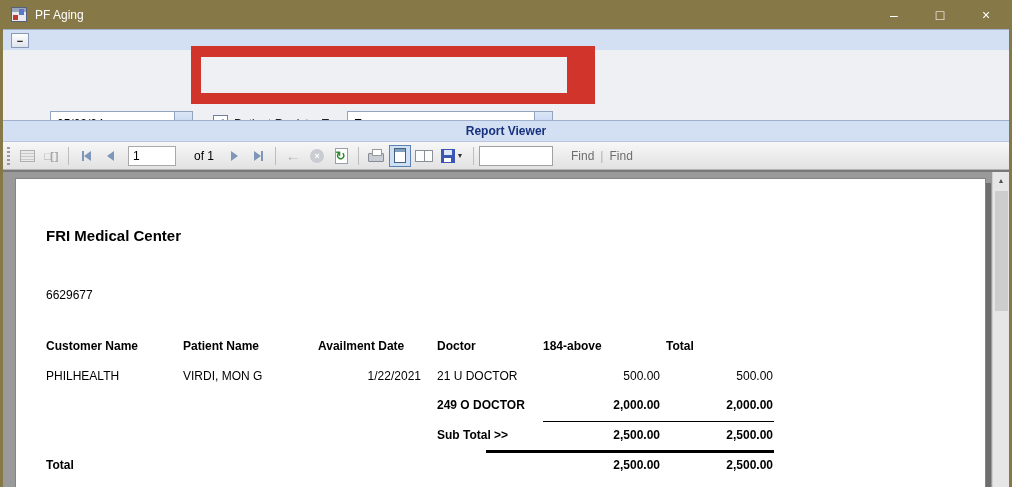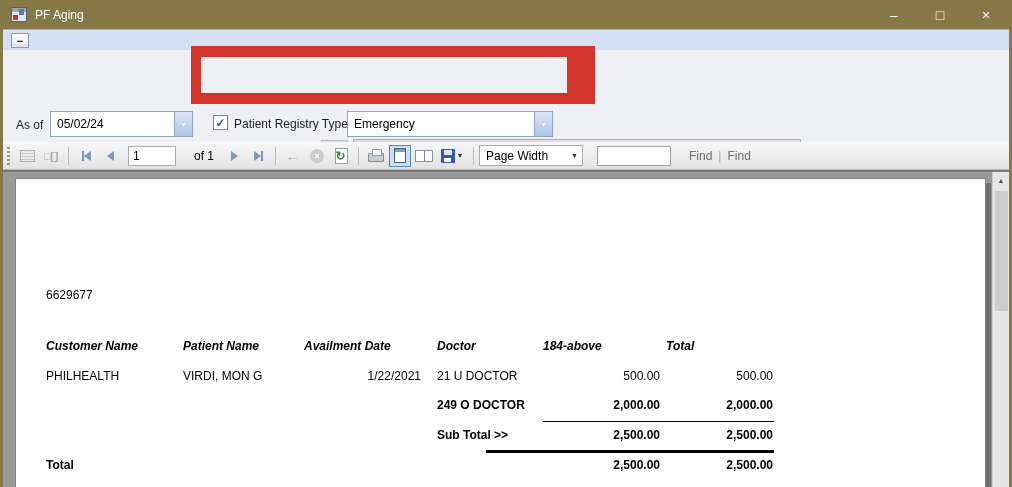--- a/index.html
+++ b/index.html
@@ -89,21 +89,21 @@
                border:1px solid #848484;box-shadow:5px 5px 0 #6e6e6e;}
   .rp{position:absolute;font-size:12px;color:#000;white-space:nowrap;}
   .facility{font-size:15px;font-weight:bold;}
   .hdr{font-weight:bold;font-size:13px;}
   .row{position:absolute;left:0;width:100%;height:16px;}
   .row span{position:absolute;font-size:12px;white-space:nowrap;}
   .row.bold span{font-weight:bold;}
   .c-customer{left:30px;width:135px;}
   .c-patient{left:167px;width:125px;}
   .c-avail{left:294px;width:111px;text-align:right;}
-  .h-avail{left:288px;text-align:right;}
+  .h-avail{left:302px;text-align:right;}
   .c-doctor{left:421px;width:120px;}
   .h-aging{left:527px;}
   .h-total{left:650px;}
   .v-aging{left:508px;width:136px;text-align:right;}
   .v-total{left:621px;width:136px;text-align:right;}
   .line{position:absolute;background:#000;}
   
   #vscroll{position:absolute;right:0;top:0;width:17px;height:100%;background:#e6e6e6;border-left:1px solid #cfcfcf;}
   #vscroll .up{width:100%;height:17px;display:flex;align-items:center;justify-content:center;
                font-size:7px;color:#505050;}
@@ -148,20 +148,23 @@
       <span class="drop">▼</span>
     </div>
 
     <div class="checkbox" style="left:208px;top:95px;width:14px;height:14px;border-color:#9fb0cd;"></div>
     <div class="mini-btn">▼</div>
     <div class="disabled-box"></div>
   </div>
 
   <div id="red-rect"></div>
 
+  <div class="sec-header" id="rv-header">
+    <span>Report Viewer</span>
+  </div>
 
   <div id="toolbar">
     <div class="grip"></div>
     <div class="tbtn">
         <div class="icon-doc"></div>
       </div>
     <div class="tbtn">
         <span class="icon-par">□[ ]</span>
       </div>
     <div class="tsep"></div>
@@ -201,35 +204,32 @@
         <div class="page-icon"></div>
       </div>
     <div class="tbtn">
         <div class="book"></div>
       </div>
     <div class="tbtn" style="width:30px;">
         <div class="floppy"></div>
         <span class="save-caret">▼</span>
       </div>
     <div class="tsep"></div>
-    <div class="zoom-combo">
-      <span class="val">Page Width</span>
-      <span class="arr">▼</span>
-    </div>
     <input class="find-box" value="" style="">
     <span class="find-lbl">Find</span>
     <span class="find-sep">|</span>
     <span class="find-lbl">Find</span>
   </div>
 
   <div id="report-area">
     <div id="report-page">
+      <div class="rp facility" style="left:30px;top:48px;">FRI Medical Center</div>
       <div class="rp" style="left:30px;top:109px;">6629677</div>
 
-      <div class="row" style="top:160px;font-style:italic;">
+      <div class="row" style="top:160px;">
         <span class="hdr c-customer">Customer Name</span>
         <span class="hdr c-patient">Patient Name</span>
         <span class="hdr h-avail">Availment Date</span>
         <span class="hdr c-doctor">Doctor</span>
         <span class="hdr h-aging">184-above</span>
         <span class="hdr h-total">Total</span>
       </div>
 
       <div class="row" style="top:190px;">
         <span class="c-customer">PHILHEALTH</span>

